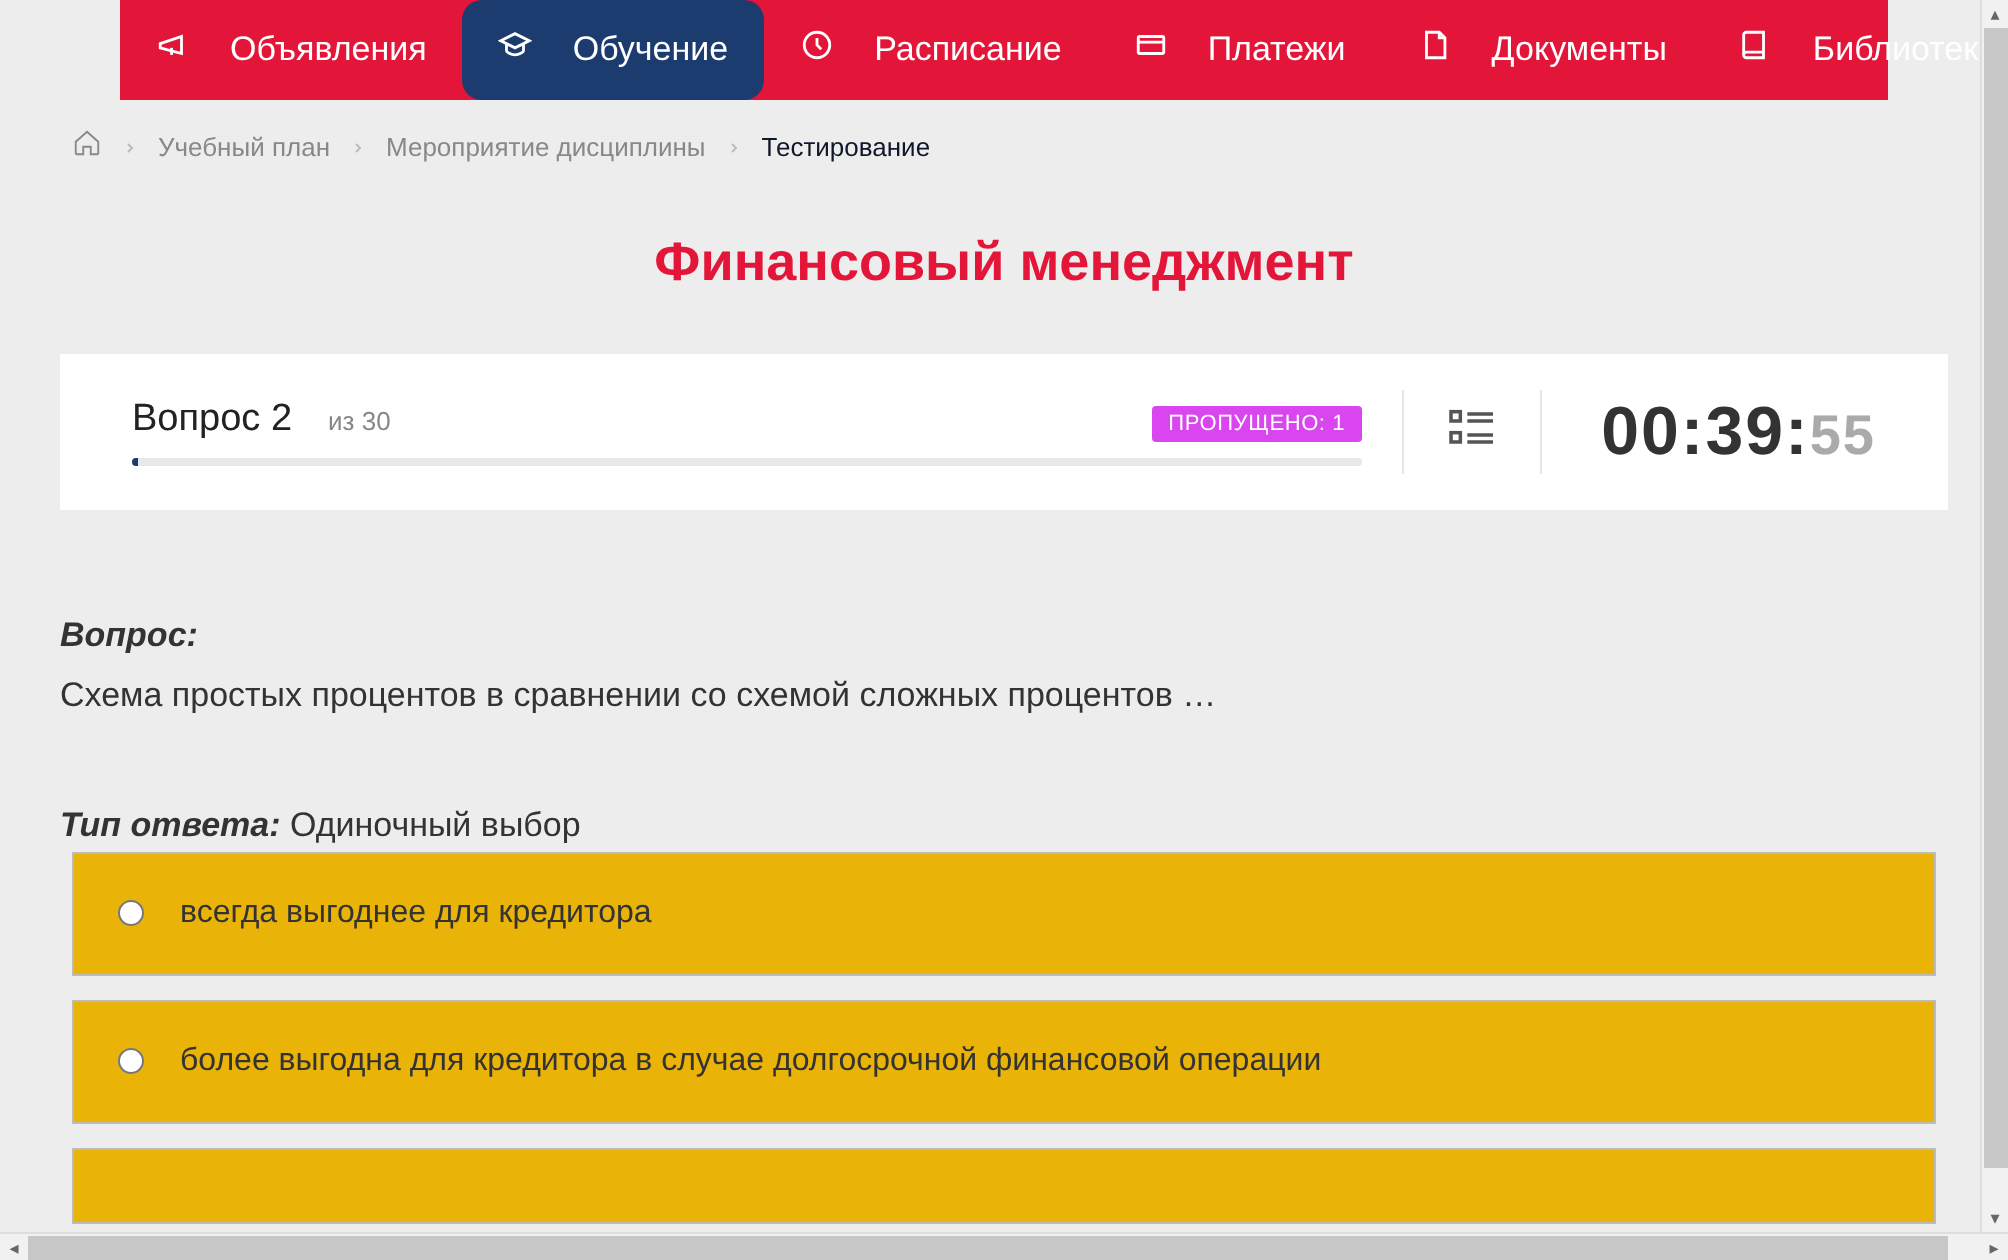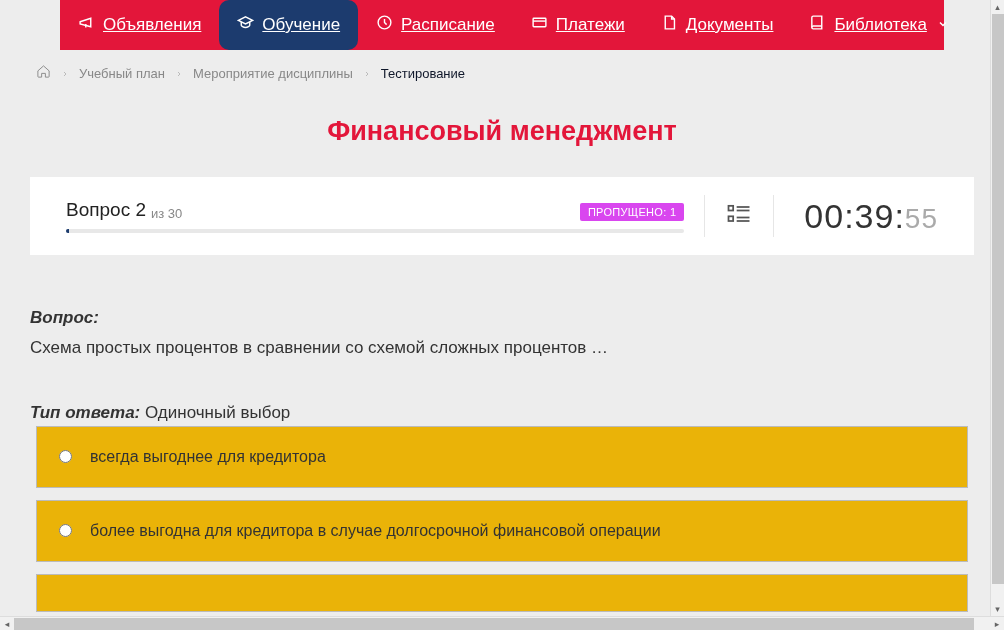--- a/index.html
+++ b/index.html
@@ -25,23 +25,22 @@
       margin: 0 30px;
     }
     .nav-item {
       display: flex;
       align-items: center;
       padding: 0 18px;
       color: #fff;
       font-size: 17px;
       font-weight: 500;
       cursor: pointer;
-      gap: 8px;
+      gap: 20px;
       white-space: nowrap;
-      text-decoration: underline;
     }
     .nav-item.active {
       background: #1c3b6e;
       border-radius: 10px;
     }
     .nav-item svg { width: 17px; height: 17px; flex-shrink: 0; }
     .nav-chevron svg { width: 12px; height: 12px; margin-left: 2px; }
     .breadcrumb {
       display: flex;
       align-items: center;
@@ -69,21 +68,21 @@
       margin-bottom: 50px;
       gap: 20px;
     }
     .q-progress { flex: 1; }
     .q-line {
       display: flex;
       align-items: baseline;
       gap: 6px;
       justify-content: space-between;
     }
-    .q-left { display: flex; align-items: flex-end; gap: 5px; }
+    .q-left { display: flex; align-items: center; gap: 18px; }
     .q-label { font-size: 19px; color: #222; }
     .q-total { font-size: 13px; color: #888; }
     .skip-badge {
       background: #d946ef;
       color: #fff;
       font-size: 11px;
       padding: 3px 8px;
       border-radius: 2px;
       letter-spacing: 0.3px;
     }
@@ -104,21 +103,21 @@
       border-left: 1px solid #e6e6e6;
       border-right: 1px solid #e6e6e6;
       height: 42px;
       display: flex;
       align-items: center;
       cursor: pointer;
     }
     .list-icon svg { width: 28px; height: 28px; }
     .timer {
       font-size: 34px;
-      font-weight: 400;
+      font-weight: 700;
       color: #333;
       display: flex;
       align-items: baseline;
       margin-left: 10px;
       letter-spacing: 1px;
     }
     .timer .sec { color: #aaa; font-size: 28px; }
     .question-block {
       color: #333;
       font-size: 17px;

